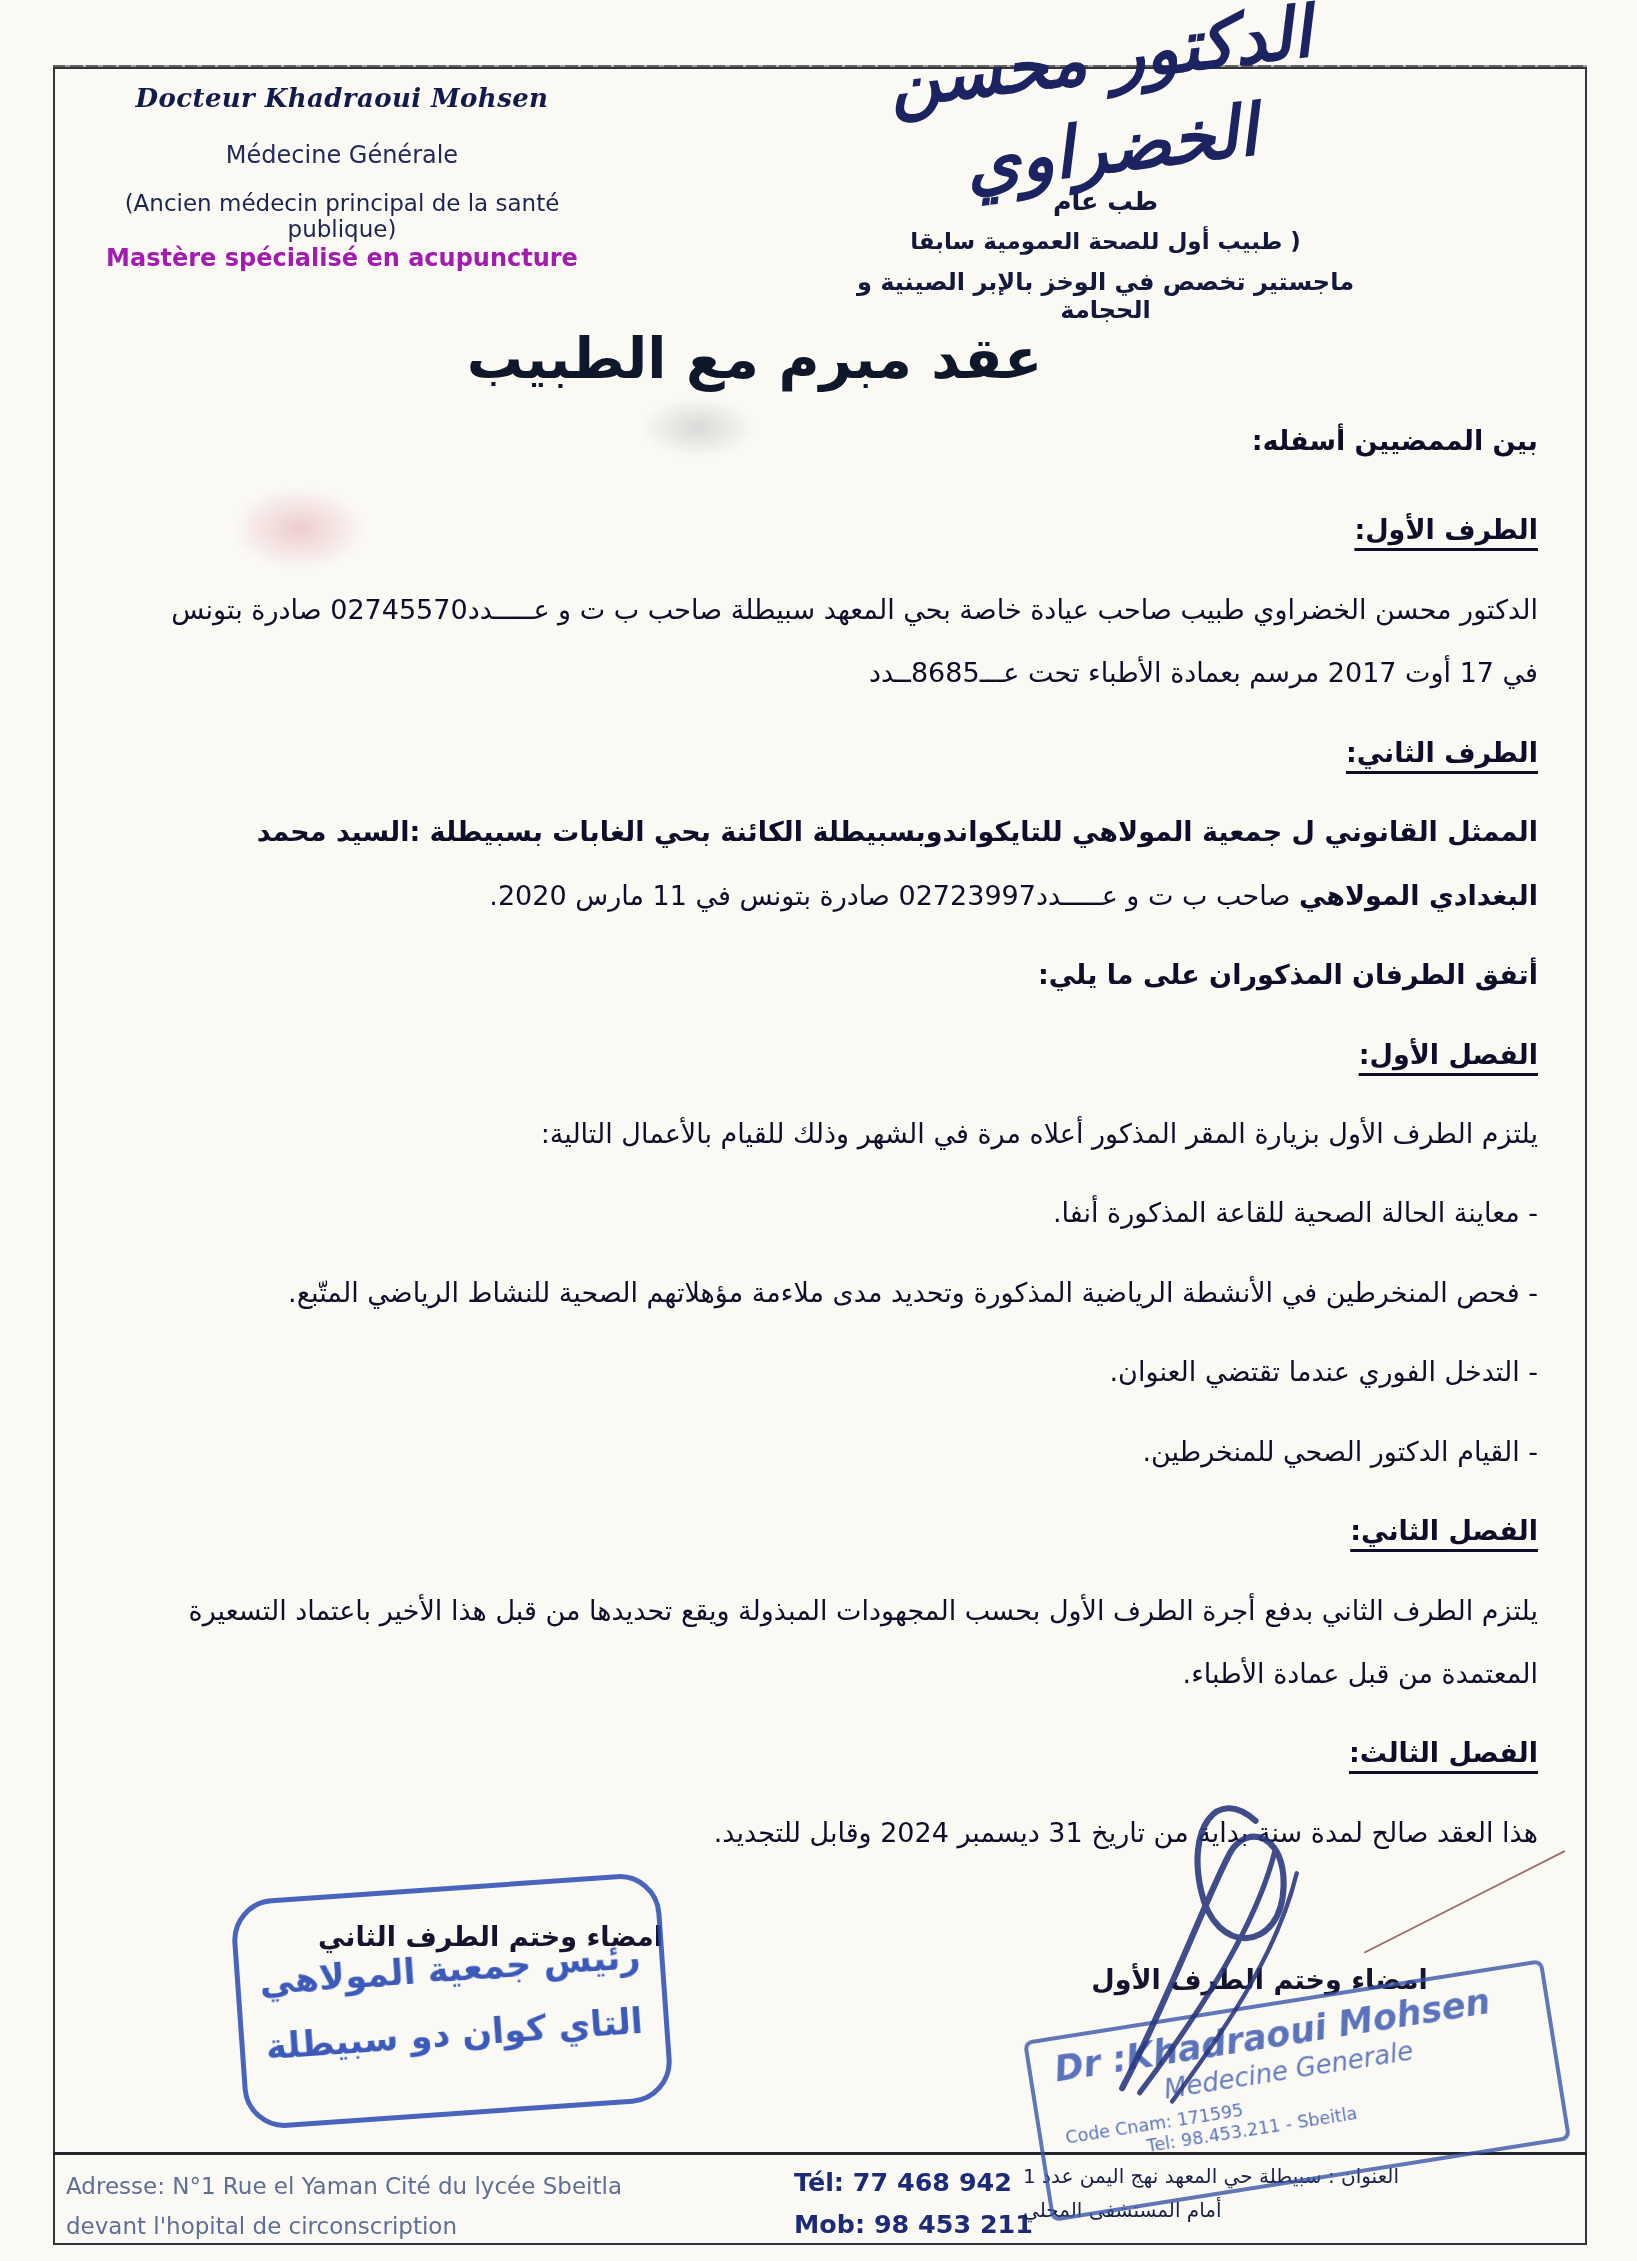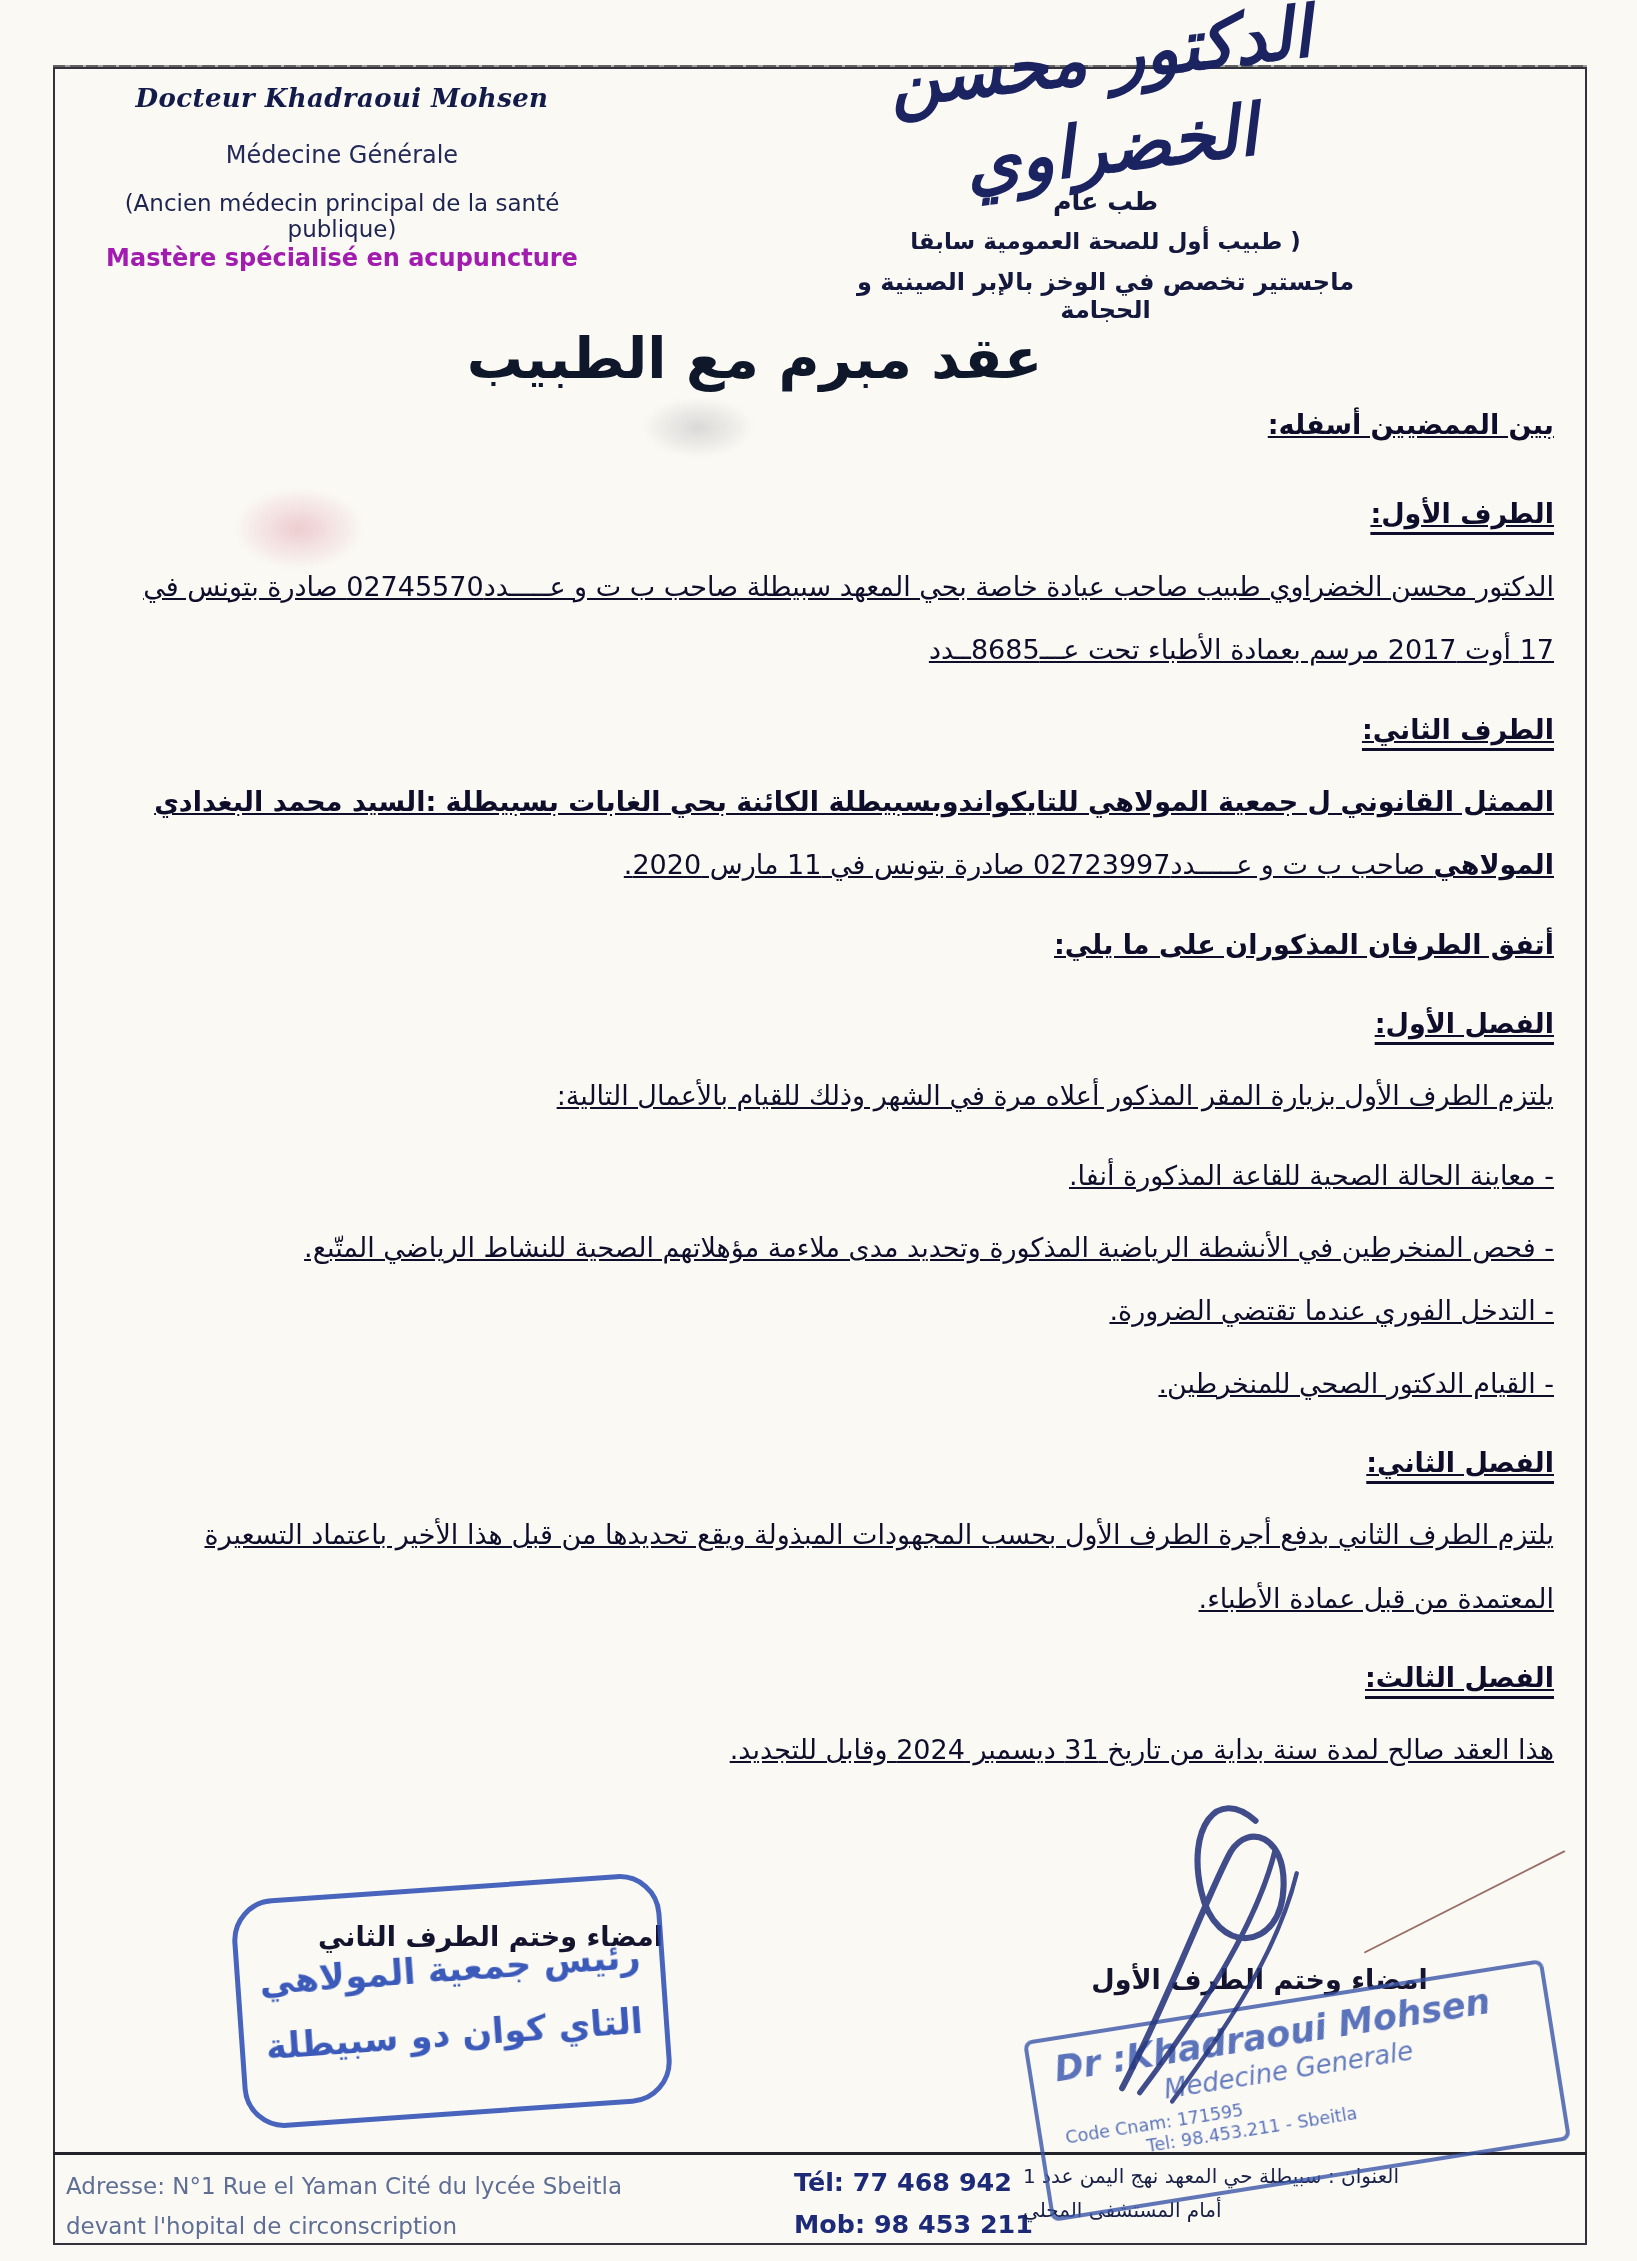--- a/index.html
+++ b/index.html
@@ -47,21 +47,21 @@
     position:absolute;left:0;top:290px;width:1509px;text-align:center;
     direction:rtl;font-size:56px;font-weight:700;color:#0f172a;margin-top:36px;
   }
 
   
   .body-txt{
     position:absolute;left:132px;right:83px;top:393px;
     direction:rtl;text-align:right;
     font-size:27px;color:#0e0e2a;line-height:2.35;
   }
-  .body-txt p{margin:0;text-decoration:underline;}
+  .body-txt p{margin:16px;}
   .b{font-weight:700;}
   .sec{
     font-weight:700;
     text-decoration:underline;
     text-decoration-thickness:2.6px;
     text-underline-offset:8.8px;
   }
   .mt-s{margin-top:8.8px!important;}
   .mt-m{margin-top:16px!important;}
   .mt-l{margin-top:26px!important;}
@@ -163,21 +163,21 @@
 
     <p class="mt-m"><span class="sec">الطرف الثاني:</span></p>
     <p class="mt-s"><span class="b">الممثل القانوني ل جمعية المولاهي للتايكواندوبسبيطلة الكائنة بحي الغابات بسبيطلة :السيد محمد البغدادي المولاهي</span><span> صاحب ب ت و عـــــدد02723997 صادرة بتونس في 11 مارس 2020.</span></p>
 
     <p class="b mt-m">أتفق الطرفان المذكوران على ما يلي:</p>
 
     <p class="mt-m"><span class="sec">الفصل الأول:</span></p>
     <p class="mt-s">يلتزم الطرف الأول بزيارة المقر المذكور أعلاه مرة في الشهر وذلك للقيام بالأعمال التالية:</p>
     <p class="mt-m">- معاينة الحالة الصحية للقاعة المذكورة أنفا.</p>
     <p class="mt-s">- فحص المنخرطين في الأنشطة الرياضية المذكورة وتحديد مدى ملاءمة مؤهلاتهم الصحية للنشاط الرياضي المتّبع.</p>
-    <p>- التدخل الفوري عندما تقتضي الضرورة.</p>
+    <p>- التدخل الفوري عندما تقتضي العنوان.</p>
     <p class="mt-s">- القيام الدكتور الصحي للمنخرطين.</p>
 
     <p class="mt-m"><span class="sec">الفصل الثاني:</span></p>
     <p class="mt-s">يلتزم الطرف الثاني بدفع أجرة الطرف الأول بحسب المجهودات المبذولة ويقع تحديدها من قبل هذا الأخير باعتماد التسعيرة المعتمدة من قبل عمادة الأطباء.</p>
 
     <p class="mt-m"><span class="sec">الفصل الثالث:</span></p>
     <p class="mt-s">هذا العقد صالح لمدة سنة بداية من تاريخ 31 ديسمبر 2024  وقابل للتجديد.</p>
   </div>
 
   <div class="sig-left">

